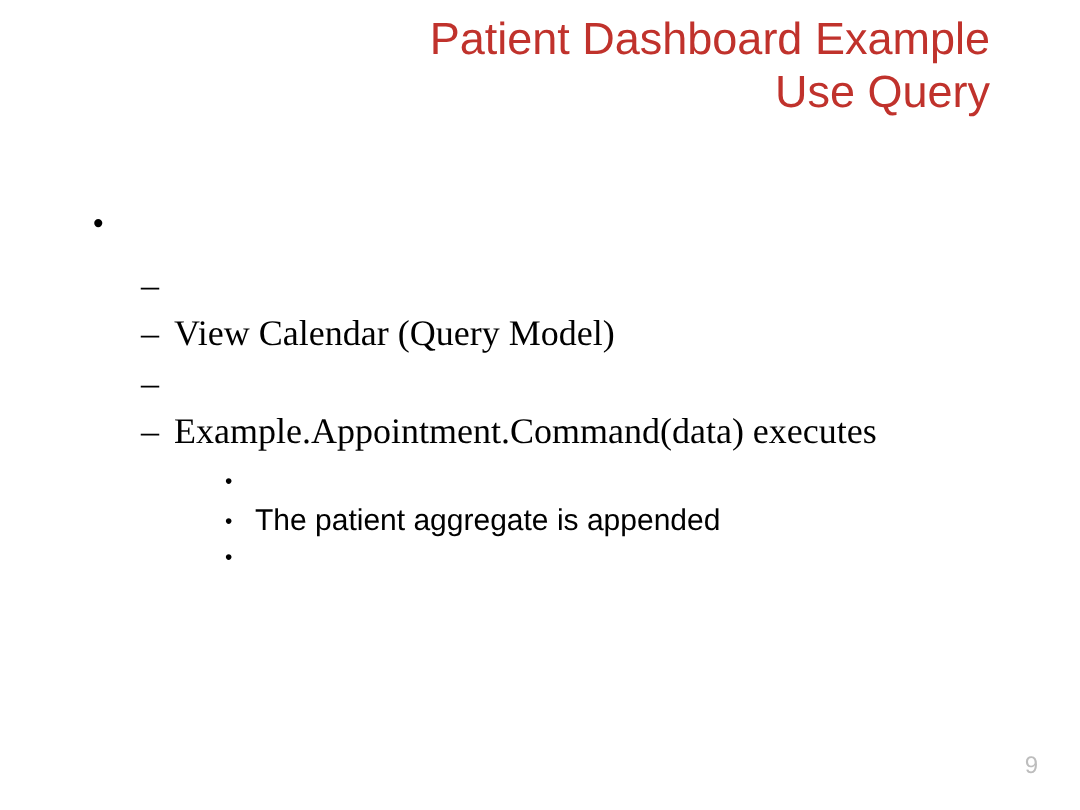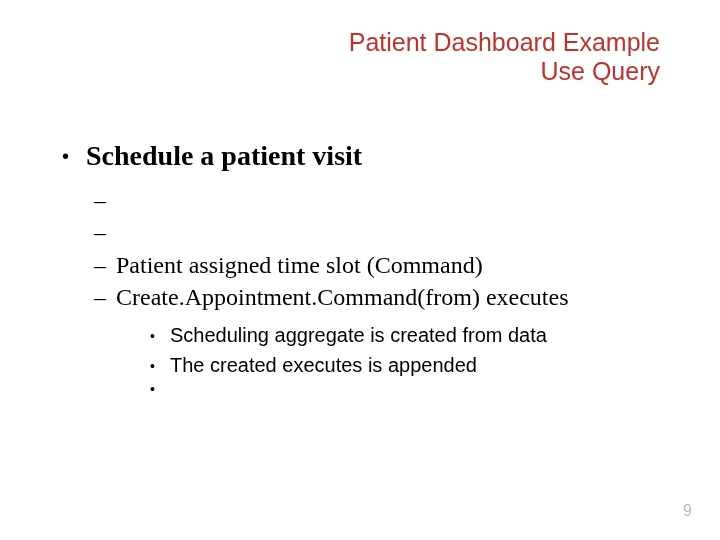--- a/index.html
+++ b/index.html
@@ -13,25 +13,25 @@
     position: relative;
   }
   .slide {
     width: 720px;
     height: 540px;
     position: relative;
     box-sizing: border-box;
   }
   .title-block {
     position: absolute;
-    top: 28px;
+    top: 10px;
     right: 60px;
     text-align: right;
     font-family: Arial, Helvetica, sans-serif;
-    font-size: 25px;
+    font-size: 30px;
     line-height: 1.15;
     color: #c0322c;
   }
   .body-block {
     position: absolute;
     top: 140px;
     left: 62px;
     right: 40px;
   }
   .level1 {
@@ -101,47 +101,45 @@
 
   <div class="title-block">
     <div>Patient Dashboard Example</div>
     <div>Use Query</div>
   </div>
 
   <div class="body-block">
 
     <div class="level1">
       <span class="bullet">•</span>
-      <span>Schedule a patient visit</span>
     </div>
 
     <div class="level2-wrap">
       <div class="level2">
         <span class="dash">–</span>
       </div>
       <div class="level2">
         <span class="dash">–</span>
+        <span>View Calendar (Query Model)</span>
       </div>
       <div class="level2">
         <span class="dash">–</span>
-        <span>Patient assigned time slot (Command)</span>
       </div>
       <div class="level2">
         <span class="dash">–</span>
-        <span>Create.Appointment.Command(from) executes</span>
+        <span>Example.Appointment.Command(data) executes</span>
       </div>
 
       <div class="level3-wrap">
         <div class="level3">
           <span class="bullet">•</span>
-          <span>Scheduling aggregate is created from data</span>
         </div>
         <div class="level3">
           <span class="bullet">•</span>
-          <span>The created executes is appended</span>
+          <span>The patient aggregate is appended</span>
         </div>
         <div class="level3">
           <span class="bullet">•</span>
         </div>
       </div>
     </div>
 
   </div>
 
   <div class="page-number">9</div>

